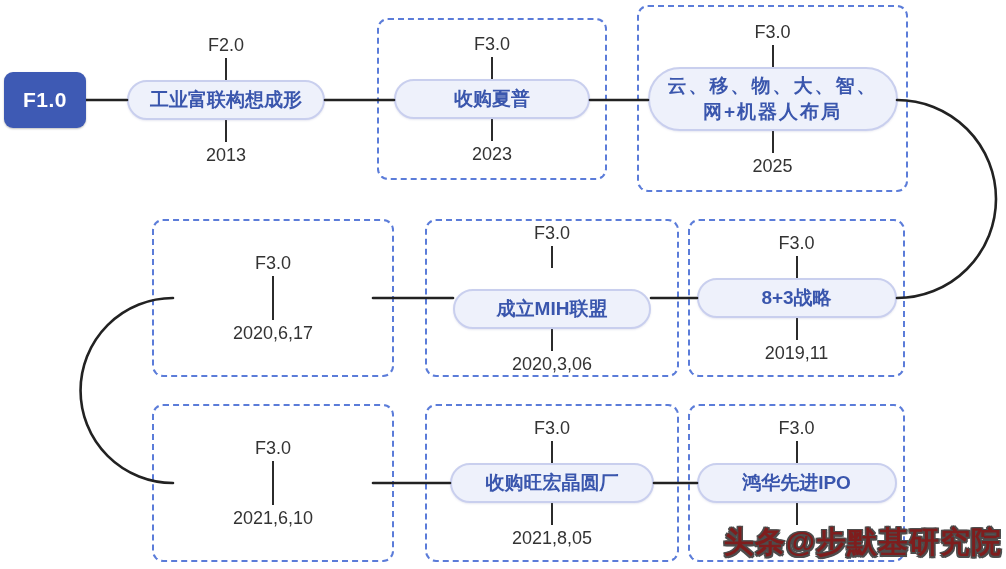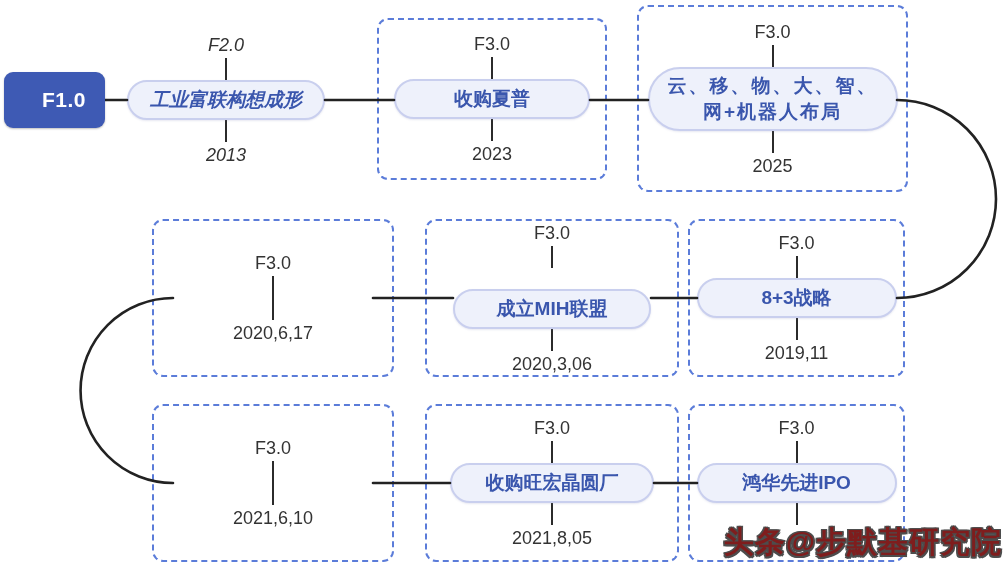--- a/index.html
+++ b/index.html
@@ -6,27 +6,26 @@
   .canvas{
     position:relative;width:1006px;height:569px;background:#ffffff;overflow:hidden;
     font-family:"Liberation Sans","DejaVu Sans",sans-serif;
   }
   .wires{position:absolute;left:0;top:0;width:1006px;height:569px;z-index:1;pointer-events:none;}
   .start-box{
     position:absolute;left:4px;top:72px;width:82px;height:56px;z-index:2;
     background:#3e5ab4;border-radius:9px;display:flex;align-items:center;justify-content:center;
     color:#ffffff;font-weight:bold;font-size:21px;letter-spacing:0.5px;
     box-shadow:0 1px 2px rgba(0,0,0,0.25);
-    padding-left:19px;
   }
   .node{
     position:absolute;z-index:0;border:2px dashed #5b7cd9;border-radius:11px;
     display:flex;align-items:center;justify-content:center;box-sizing:border-box;
   }
-  .node.no-box{border-color:transparent;font-style:italic;}
+  .node.no-box{border-color:transparent;}
   .col{display:flex;flex-direction:column;align-items:center;}
   .stage{height:26px;line-height:26px;font-size:18px;color:#333333;z-index:2;}
   .tick{width:2px;height:22px;background:#2b2b2b;z-index:0;}
   .pill{
     position:relative;z-index:2;height:40px;border-radius:21px;box-sizing:border-box;
     background:#eef1fb;border:2px solid #c9cfee;
     display:flex;align-items:center;justify-content:center;
     color:#3a56ad;font-weight:bold;font-size:19px;text-align:center;
     box-shadow:0 1px 2px rgba(120,130,180,0.18);
   }

